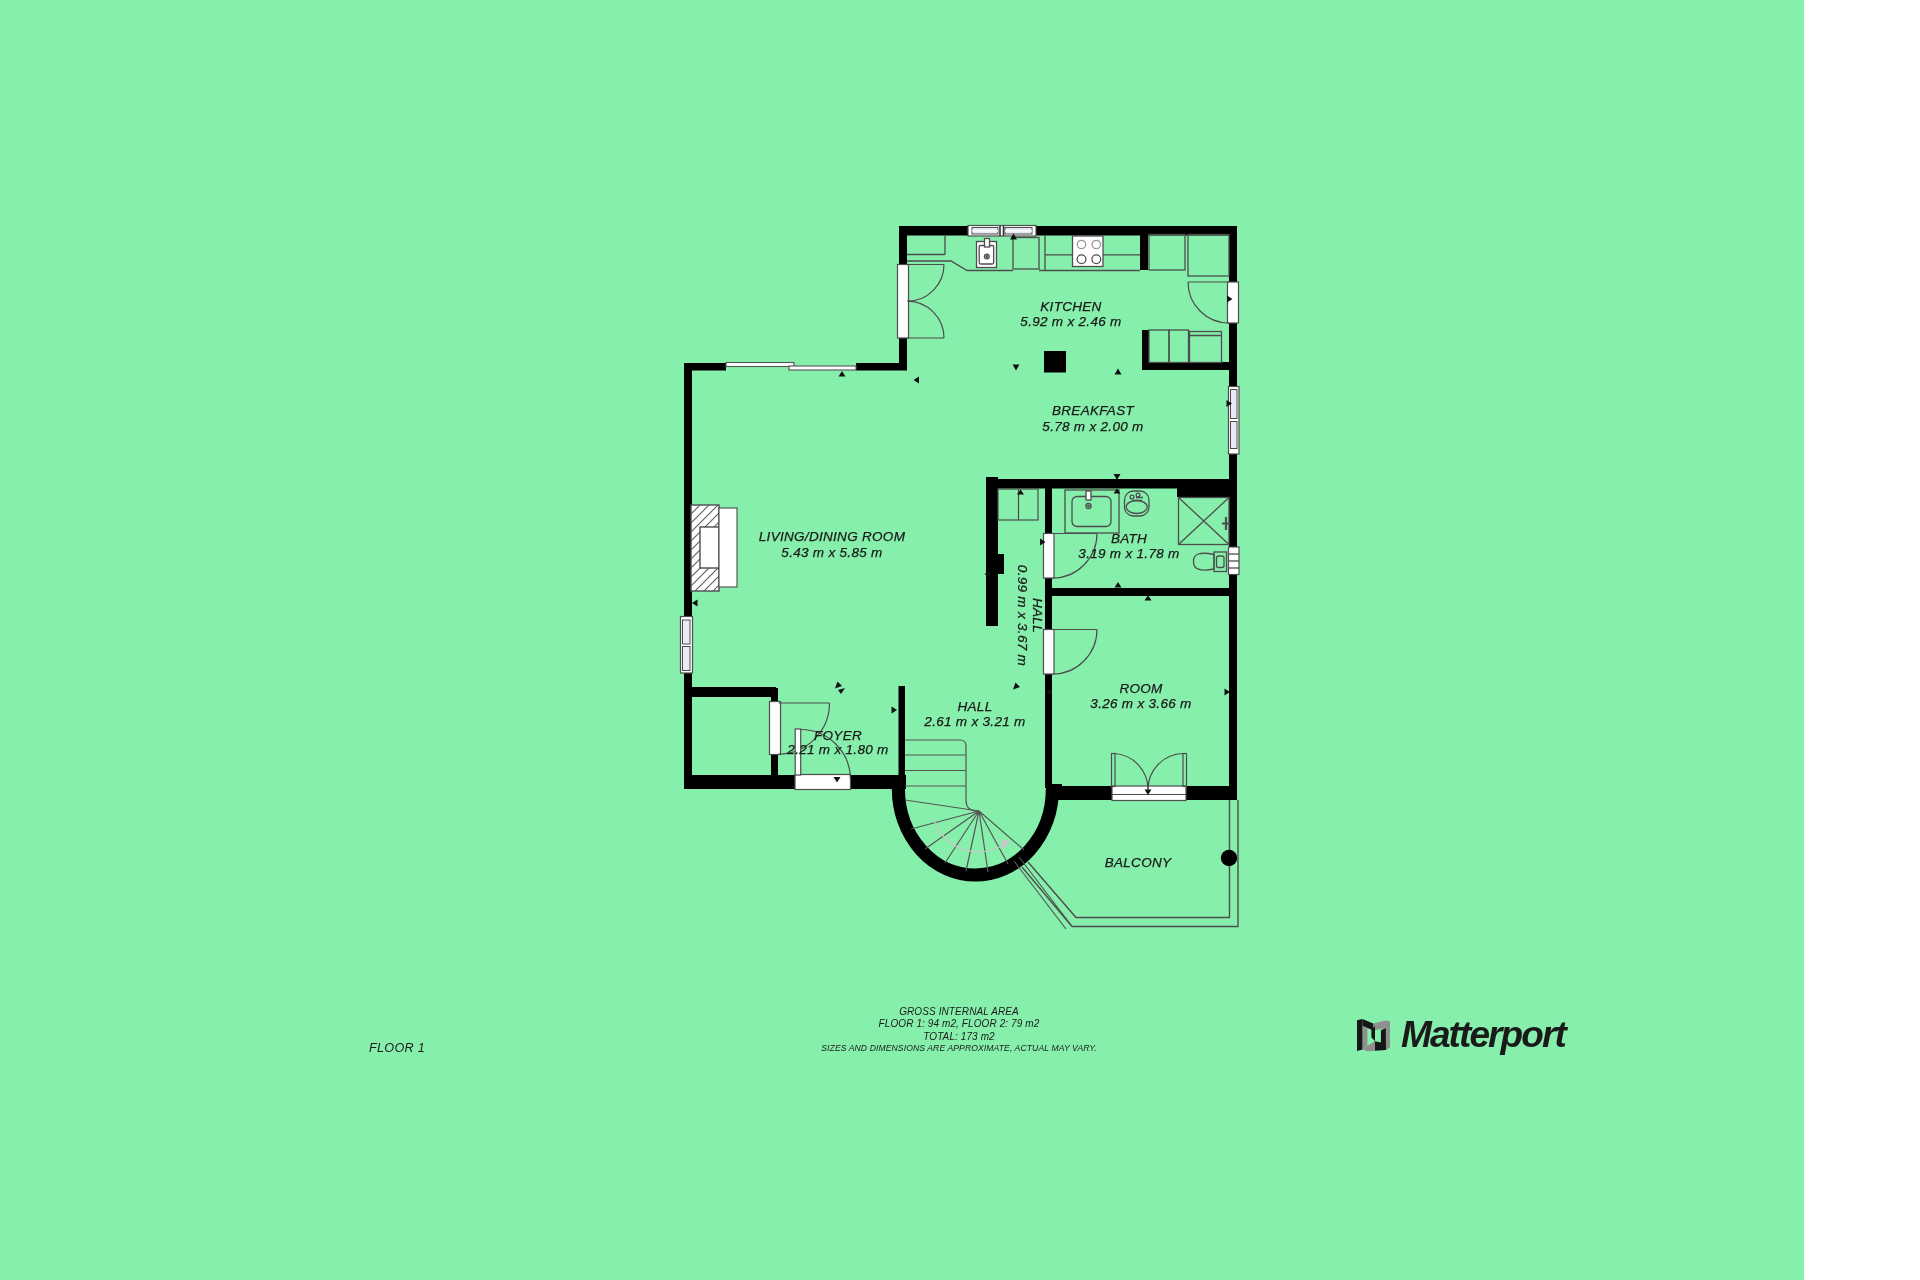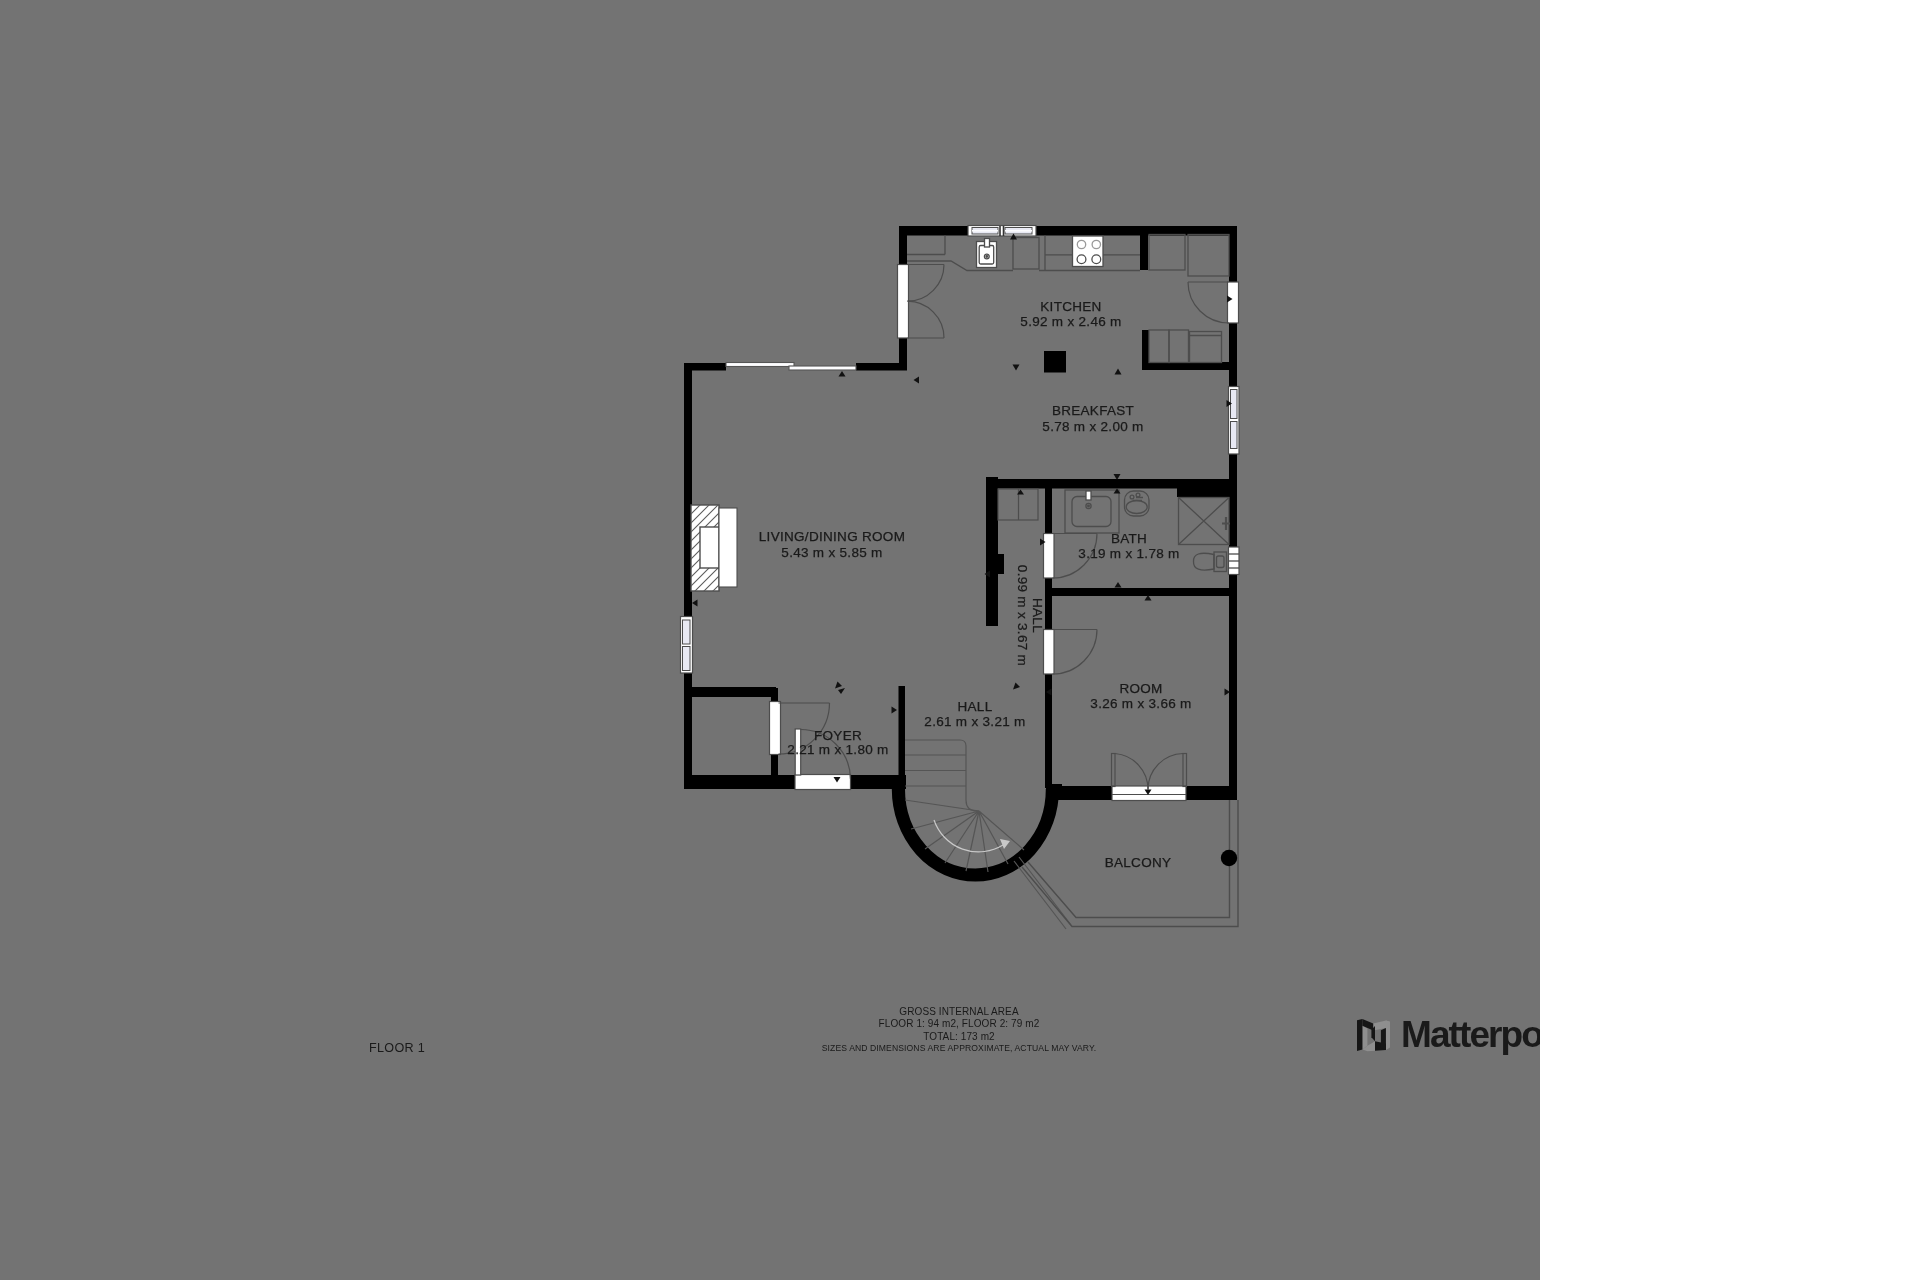--- a/index.html
+++ b/index.html
@@ -1,16 +1,16 @@
 <!DOCTYPE html>
 <html><head>
 <meta charset="utf-8">
 <style>
   html,body{margin:0;padding:0;background:#ffffff;}
-  .page{position:relative;width:1540px;height:1280px;background:#737373;overflow:hidden;}
+  .page{position:relative;width:1804px;height:1280px;background:#86efac;overflow:hidden;font-style:italic;}
   svg{position:absolute;top:0;left:0;}
   text{font-family:"Liberation Sans", sans-serif;fill:#1a1a1a;}
   .lbl{font-size:13.5px;letter-spacing:0.3px;}
   .lbl text, text.lbl, g.lbl text{stroke:#1a1a1a;stroke-width:0.25px;}
   .ftr{font-size:10px;letter-spacing:0.1px;}
 </style>
 </head>
 <body>
 <div class="page">
 <svg width="1920" height="1280" viewBox="0 0 1920 1280">

